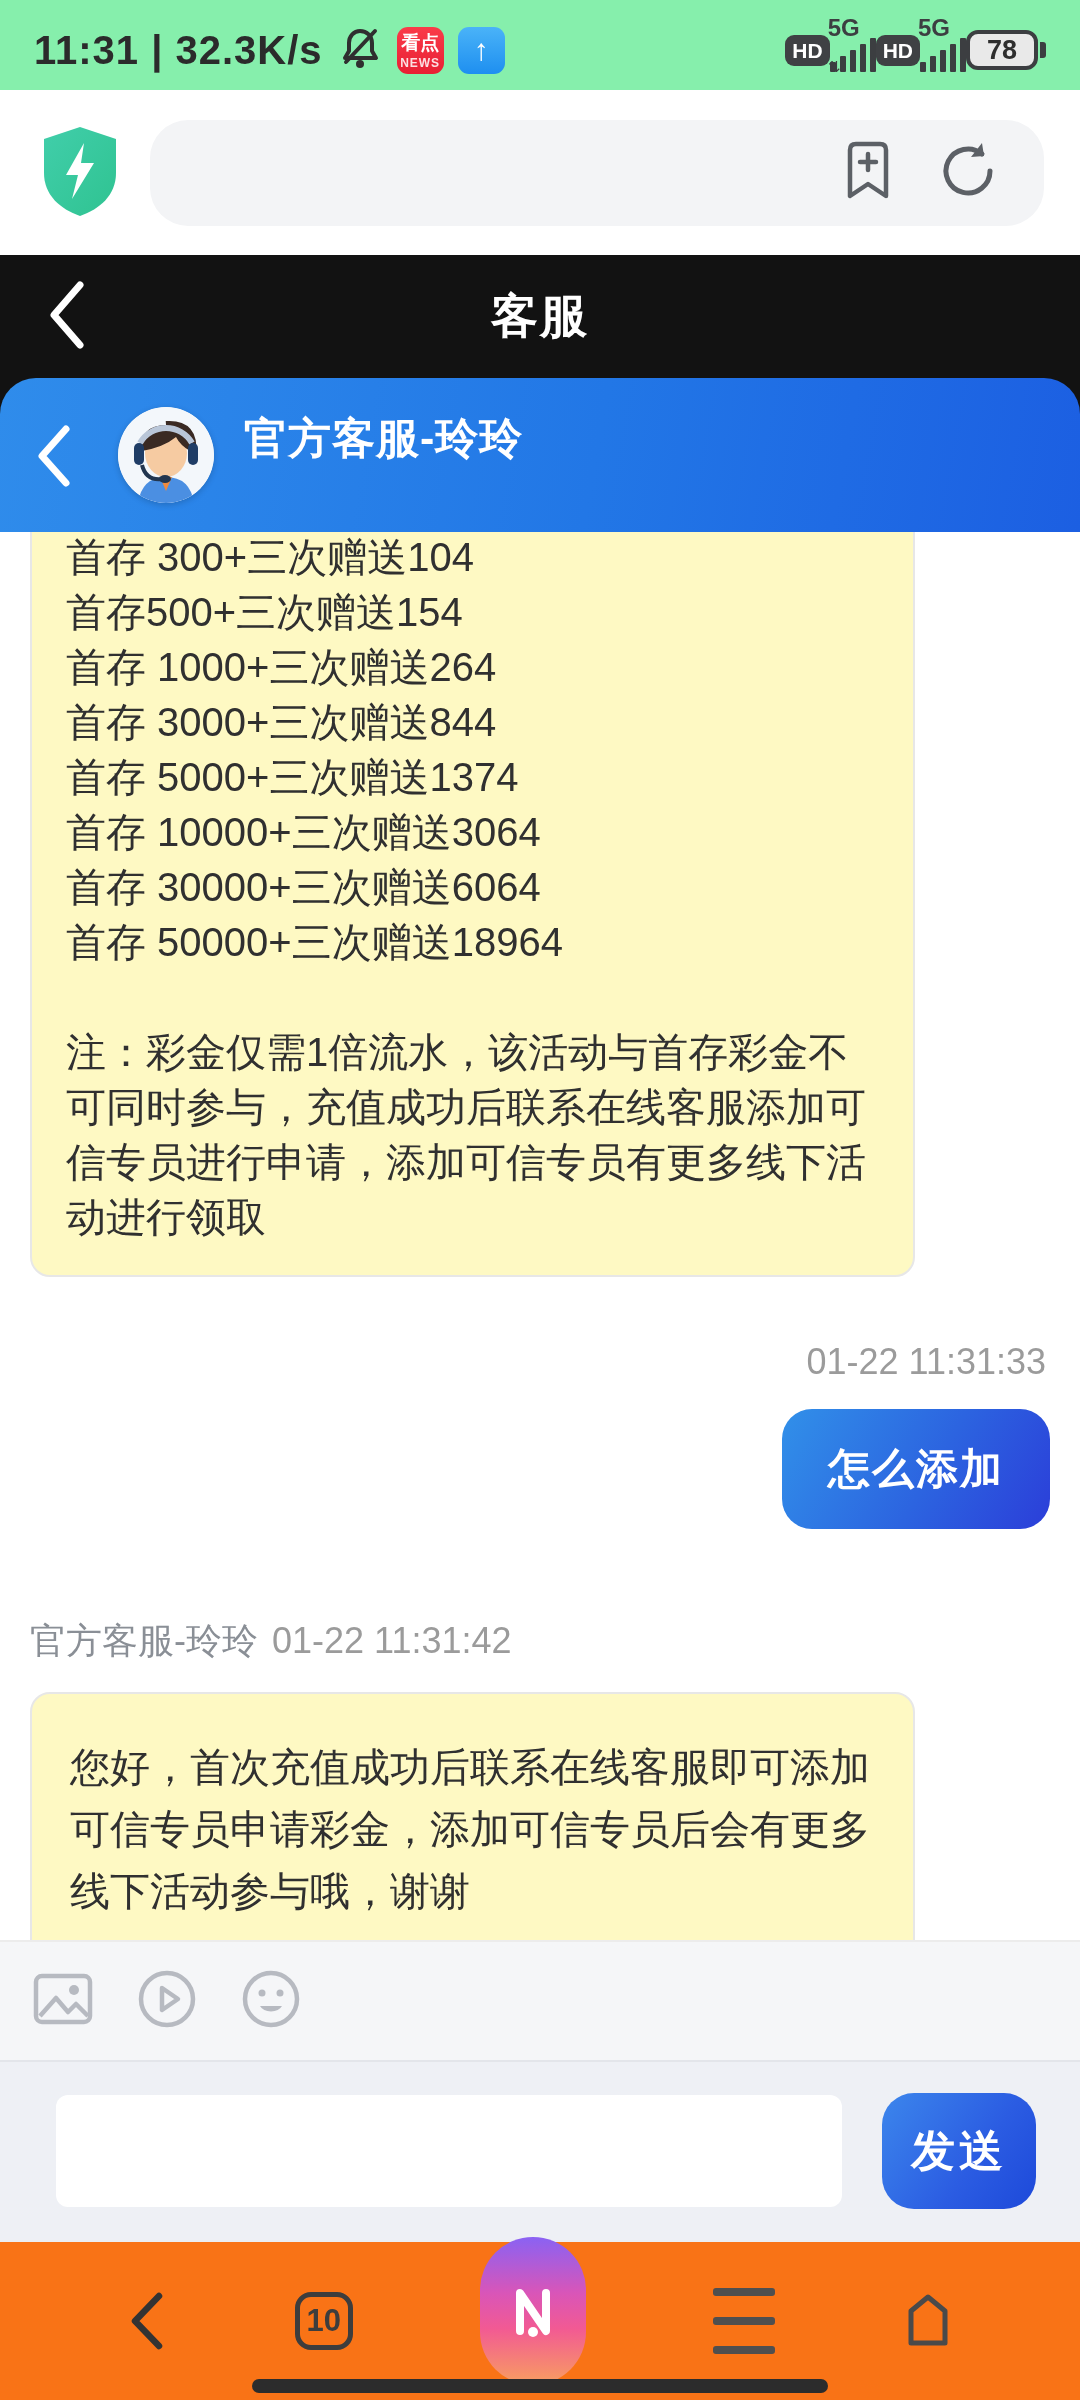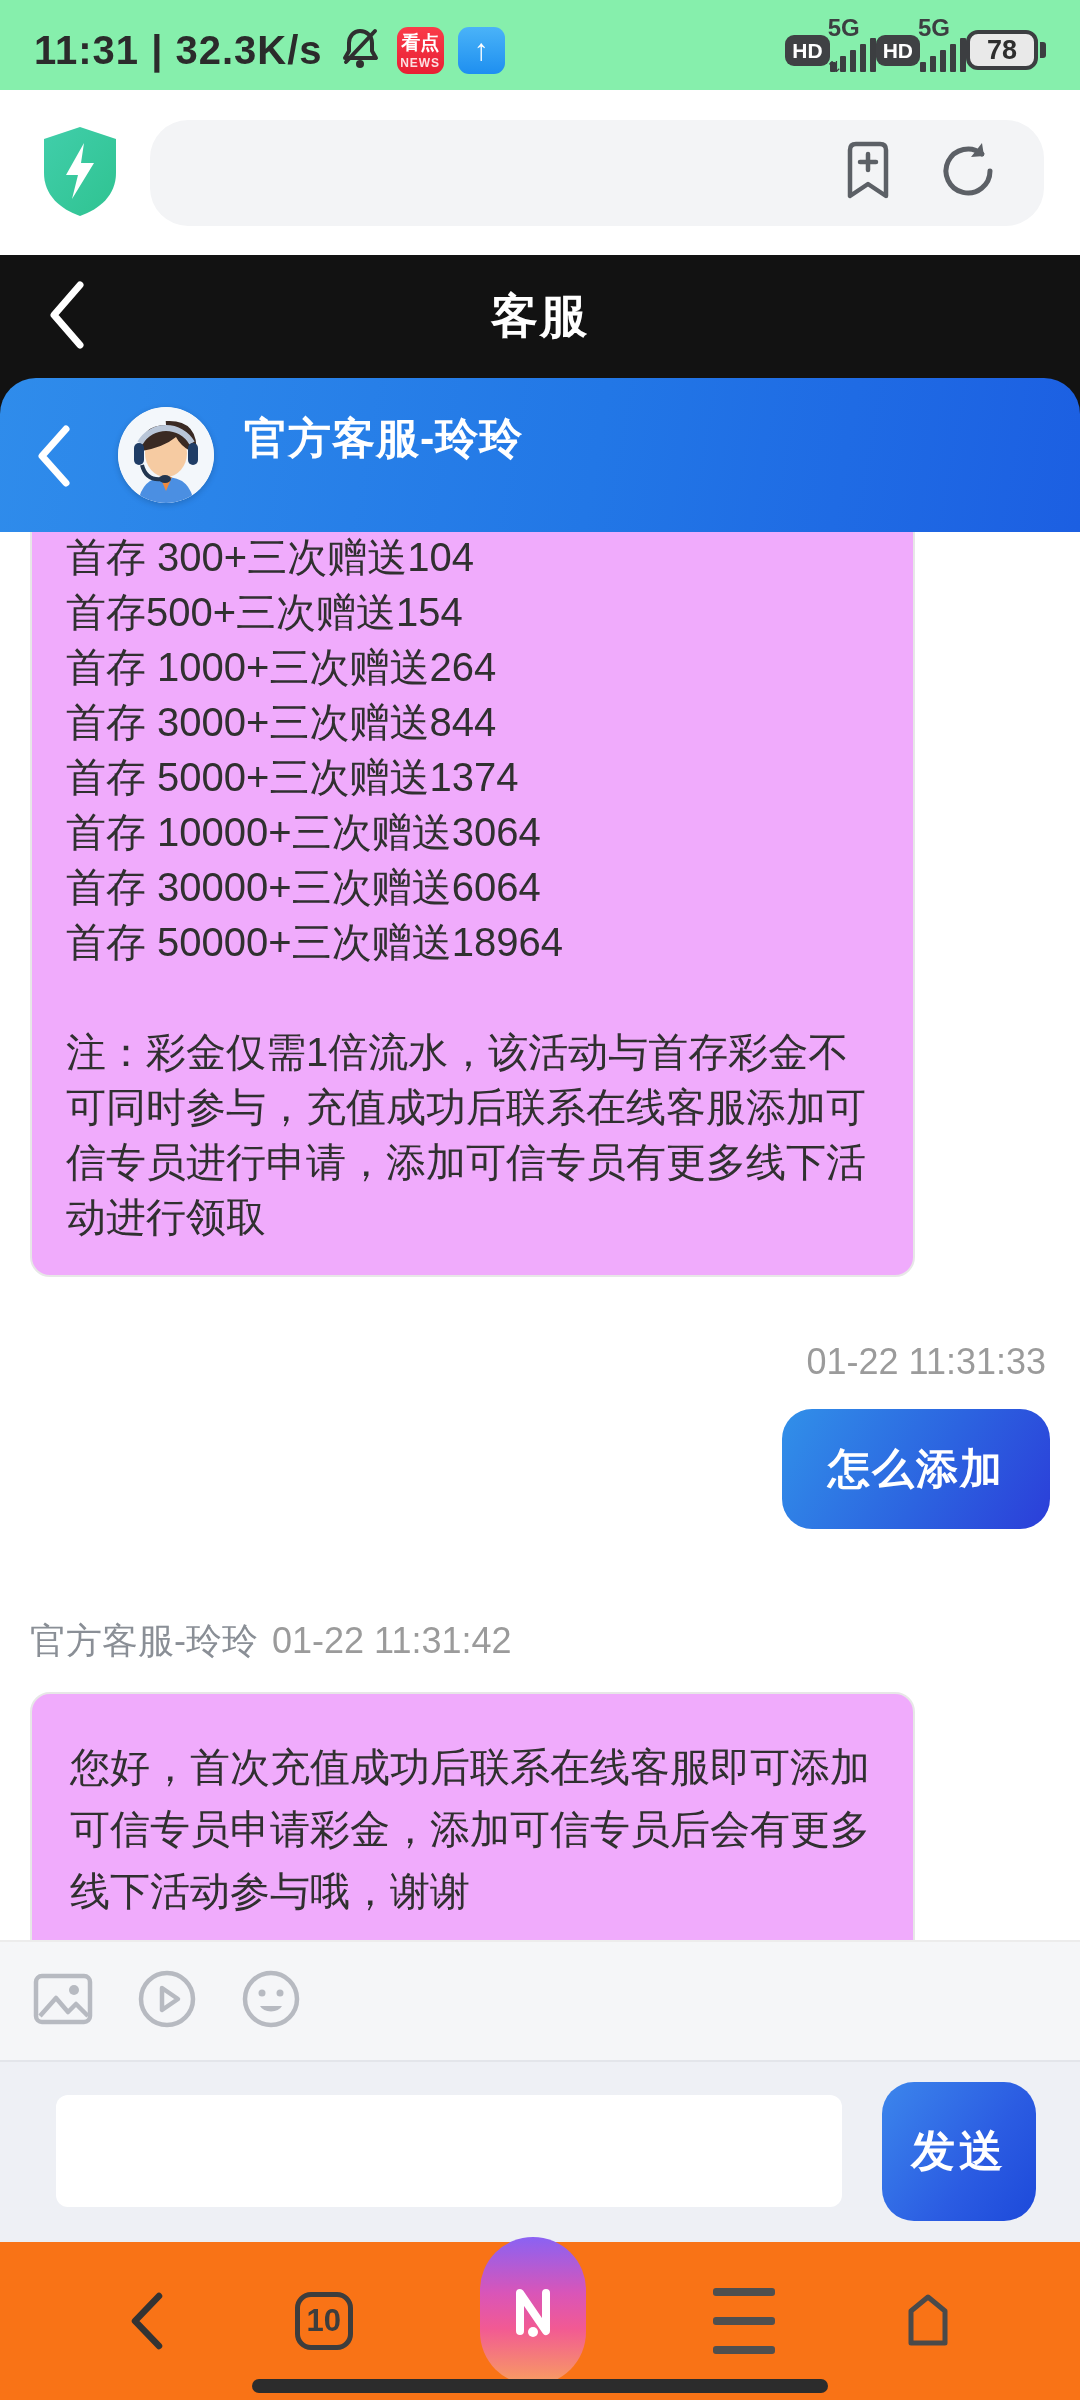--- a/index.html
+++ b/index.html
@@ -35,36 +35,36 @@
   .title-bar .back{position:absolute;left:44px;top:50%;transform:translateY(-50%);}
   .page-title{width:100%;text-align:center;color:#fff;font-size:47px;font-weight:700;letter-spacing:2px;}
   
   .chat-header-wrap{height:154px;background:#121212;}
   .chat-header{height:100%;border-radius:36px 36px 0 0;background:linear-gradient(100deg,#2f8ceb 0%,#2277e6 55%,#1c5fe2 100%);display:flex;align-items:center;padding:0 30px;position:relative;z-index:3;}
   .chat-header .back{margin:6px 18px 0 4px;}
   .avatar{width:96px;height:96px;border-radius:50%;background:#f3f7fb;overflow:hidden;flex:0 0 auto;margin-left:26px;box-shadow:0 2px 6px rgba(0,0,0,.18);}
   .agent-name{color:#fff;font-size:43px;font-weight:700;margin-left:30px;transform:translateY(-16px);letter-spacing:1px;}
   
   .chat-area{flex:1;background:#fff;overflow:hidden;padding:0 30px;display:flex;flex-direction:column;position:relative;z-index:1;}
-  .bubble{background:#f0abfc;border:2px solid #e7e7e7;border-radius:20px;width:885px;color:#303030;font-size:40px;}
+  .bubble{background:#fef9c3;border:2px solid #e7e7e7;border-radius:20px;width:885px;color:#303030;font-size:40px;}
   .bubble.promo{margin-top:-30px;padding:26px 34px 30px 34px;line-height:55px;}
   .bubble .blank{height:55px;}
   .ts-right{margin-top:64px;text-align:right;color:#9b9b9b;font-size:36px;padding-right:4px;}
   .bubble-user-row{display:flex;justify-content:flex-end;margin-top:26px;}
   .bubble-user{background:linear-gradient(120deg,#3190e9 0%,#2c64e0 55%,#2b3ed9 100%);color:#fff;font-size:42px;font-weight:600;padding:32px 46px;border-radius:30px;letter-spacing:2px;}
   .agent-row{margin-top:88px;display:flex;align-items:baseline;gap:14px;font-size:36px;}
   .agent-row .who{color:#8a8f96;}
   .agent-row .when{color:#9b9b9b;}
   .bubble.reply{margin-top:26px;padding:42px 38px;line-height:62px;}
   
   .toolbar{height:120px;background:#f5f6f8;border-top:2px solid #ececec;display:flex;align-items:center;gap:42px;padding:0 32px;}
   
   .composer{height:180px;background:#eef0f5;border-top:2px solid #e3e5ea;display:flex;align-items:center;padding:0 44px 0 56px;}
   .msg-input{flex:1;height:112px;background:#fff;border:none;border-radius:12px;font-size:40px;padding:0 30px;outline:none;color:#333;font-family:inherit;}
-  .send-btn{width:154px;height:139px;margin-left:40px;border:none;border-radius:32px;background:linear-gradient(125deg,#3c86ec 0%,#2b5ce2 60%,#1d49da 100%);color:#fff;font-size:44px;font-weight:600;letter-spacing:4px;font-family:inherit;cursor:pointer;}
+  .send-btn{width:154px;height:116px;margin-left:40px;border:none;border-radius:32px;background:linear-gradient(125deg,#3c86ec 0%,#2b5ce2 60%,#1d49da 100%);color:#fff;font-size:44px;font-weight:600;letter-spacing:4px;font-family:inherit;cursor:pointer;}
   
   .navbar{height:160px;background:#f97316;border-top:2px solid #eceef2;display:flex;align-items:center;justify-content:space-evenly;position:relative;}
   .nav-item{display:flex;align-items:center;justify-content:center;}
   .tab-box{width:58px;height:58px;border:5px solid #3d3d3d;border-radius:16px;display:flex;align-items:center;justify-content:center;font-size:31px;font-weight:700;color:#3d3d3d;}
   .logo-pill{width:106px;height:148px;border-radius:53px;background:linear-gradient(180deg,#8a62f3 0%,#d955b8 38%,#f25a93 62%,#f89f60 100%);display:flex;align-items:center;justify-content:center;transform:translateY(-10px);}
   .burger{display:flex;flex-direction:column;gap:21px;}
   .burger span{display:block;width:62px;height:8px;border-radius:3px;background:#4f4f4f;}
   .home-indicator{position:absolute;bottom:7px;left:50%;transform:translateX(-50%);width:576px;height:14px;border-radius:8px;background:#2c2c2c;}
 </style>
 </head>

